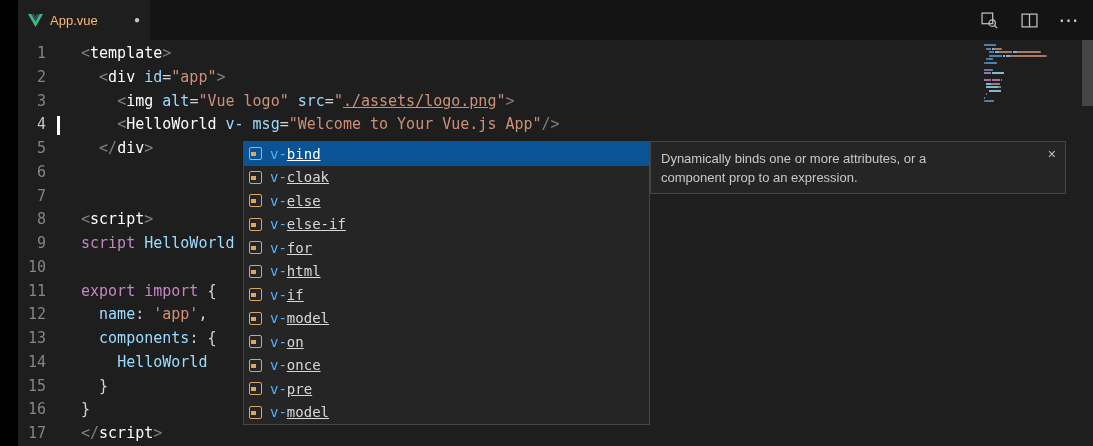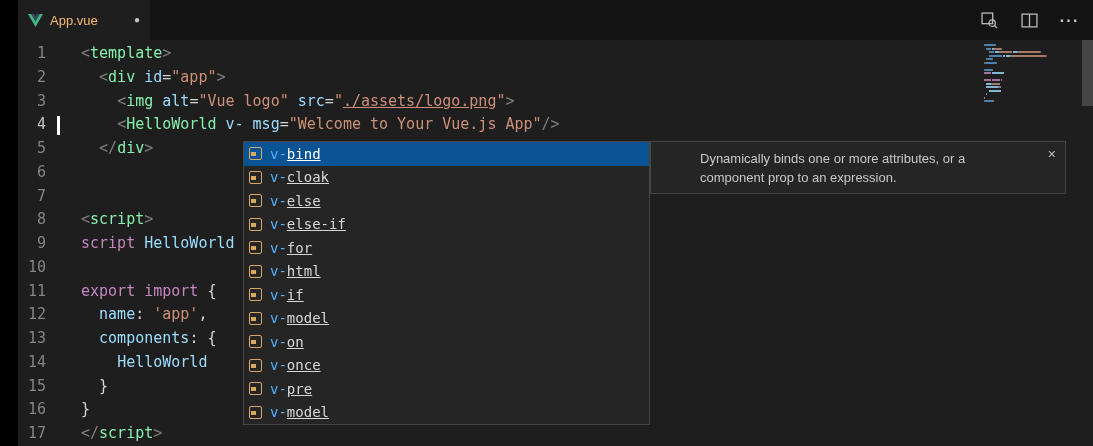--- a/index.html
+++ b/index.html
@@ -15,21 +15,21 @@
   .topbar-icons{position:absolute;right:14px;top:0;height:40px;display:flex;align-items:center;gap:20px;z-index:6;}
   .tb-icon{width:20px;height:20px;display:flex;align-items:center;justify-content:center;cursor:pointer;}
   .more-glyph{color:#cfcfcf;font-size:20px;line-height:20px;letter-spacing:1px;}
   
   .code-lines{position:absolute;left:18px;top:42px;z-index:1;}
   .code-line{display:flex;height:23.75px;line-height:23.75px;
              font-family:"DejaVu Sans Mono",monospace;font-size:15px;}
   .line-num{width:28px;text-align:right;color:#858585;margin-right:35px;flex:none;}
   .line-num.active{color:#c6c6c6;}
   .line-text{white-space:pre;color:#d4d4d4;}
-  .tok-tag{color:#86efac}.tok-punct{color:#808080}.tok-attr{color:#9cdcfe}
+  .tok-tag{color:#ffffff}.tok-punct{color:#808080}.tok-attr{color:#9cdcfe}
   .tok-str{color:#ce9178}.tok-kw{color:#c586c0}.tok-plain{color:#d4d4d4}
   .tok-link{color:#ce9178;text-decoration:underline}
   .cursor{position:absolute;left:57px;top:116px;width:3px;height:19px;background:#ffffff;z-index:3;}
   
   .minimap{position:absolute;left:984px;top:44px;width:100px;z-index:2;opacity:.8;}
   .mm-line{height:2px;margin-bottom:1.5px;white-space:nowrap;font-size:0;}
   .mm-seg{display:inline-block;height:2px;vertical-align:top;}
   .mm-tag{background:#569cd6}.mm-punct{background:#808080}.mm-attr{background:#9cdcfe}
   .mm-str{background:#ce9178}.mm-kw{background:#c586c0}.mm-plain{background:#9a9a9a}
   .mm-link{background:#ce9178}
@@ -43,21 +43,21 @@
   .sugg-icon{position:relative;width:11px;height:11px;border:1.5px solid #d9a862;border-radius:2px;
              margin-right:8px;flex:none;box-sizing:content-box;}
   .sugg-icon::after{content:"";position:absolute;left:1px;top:4px;width:5px;height:4px;background:#d9a862;}
   .sugg-match{color:#53b1ff;white-space:pre;}
   .sugg-rest{color:#d8d8d8;white-space:pre;text-decoration:underline;}
   .sugg-item.selected .sugg-rest{color:#ffffff;}
   
   .docs{position:absolute;left:650px;top:141px;width:416px;height:53px;background:#252526;
         border:1px solid #454545;box-sizing:border-box;padding:7px 30px 7px 10px;
         font-size:13px;line-height:19px;color:#c8c8c8;z-index:10;}
-  .docs-text{display:inline-block;max-width:330px;margin-left:39px;}
+  .docs-text{display:inline-block;max-width:330px;}
   .docs-close{position:absolute;right:9px;top:3px;color:#c0c0c0;font-size:14px;cursor:pointer;}
 </style>
 </head>
 <body>
 
 <div class="screen">
 
   <div class="topbar"></div>
   <div class="left-strip"></div>
 

